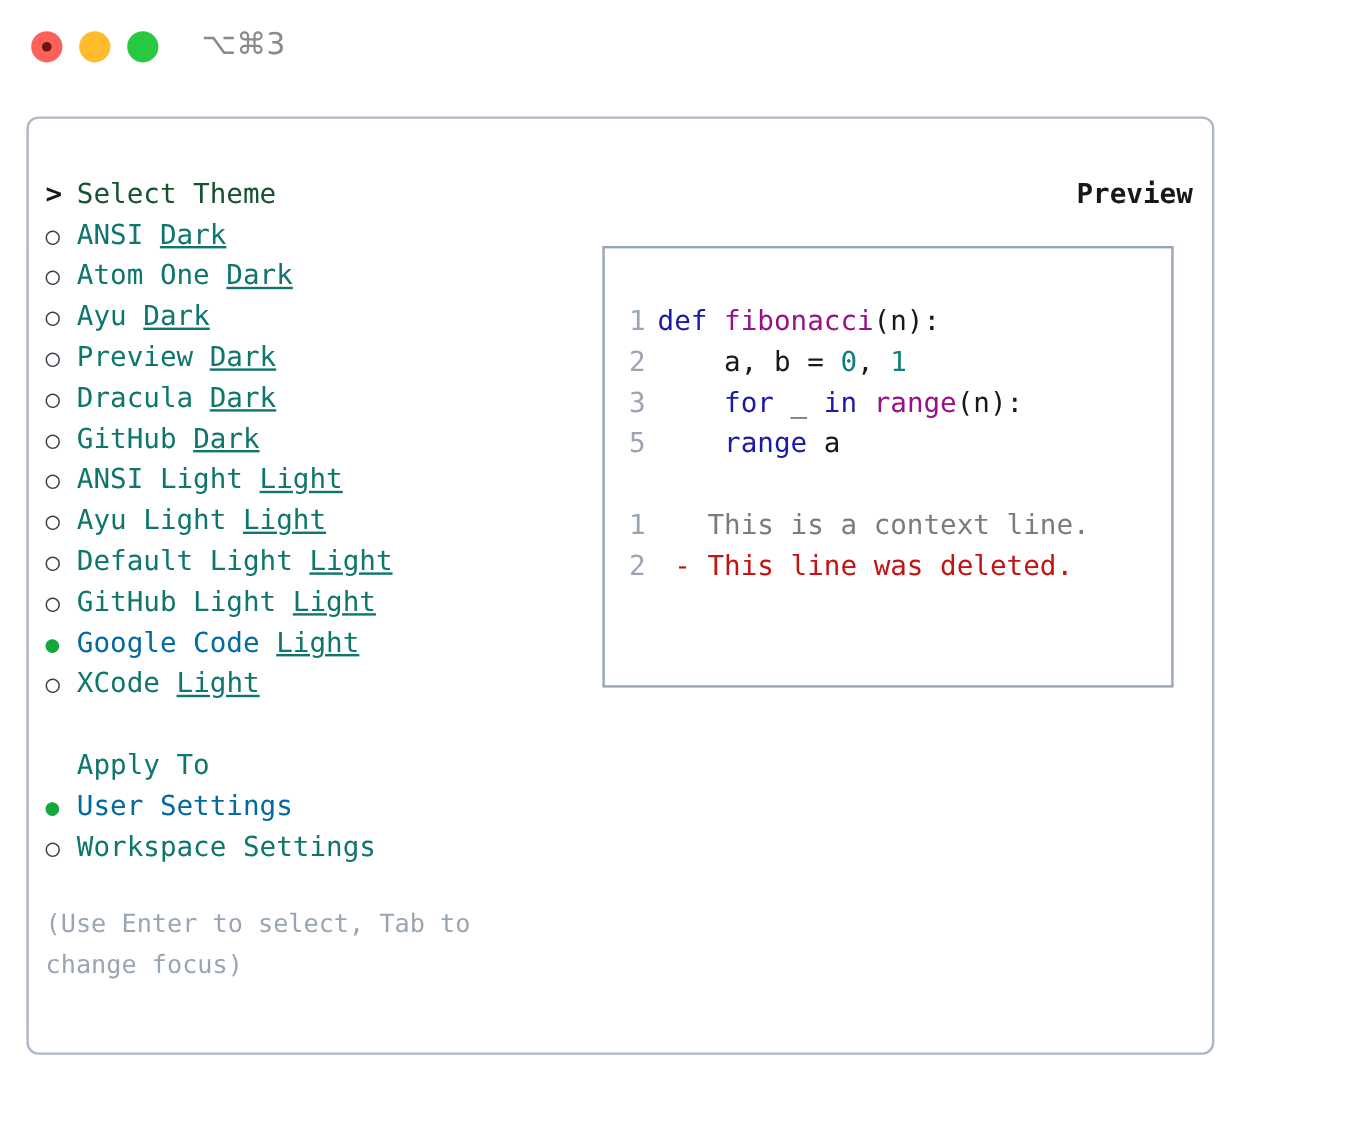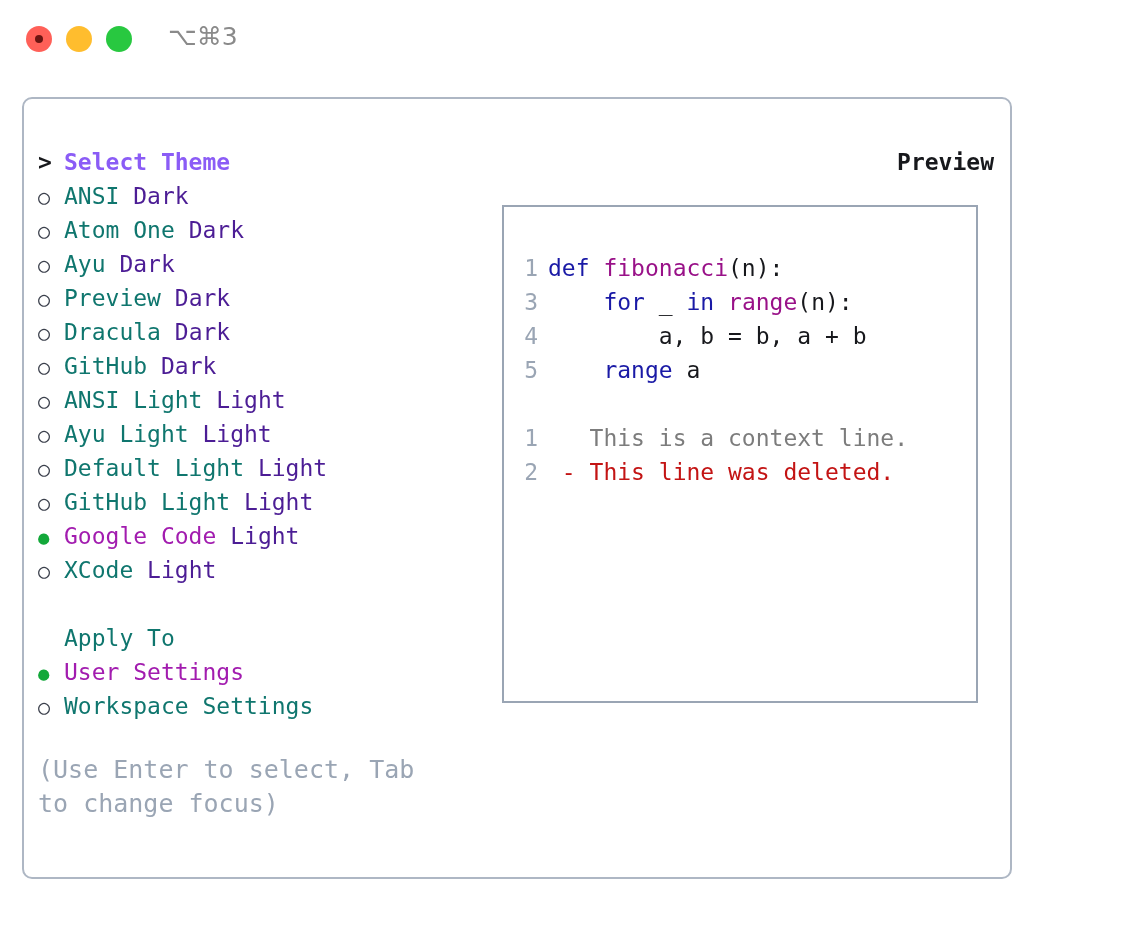--- a/index.html
+++ b/index.html
@@ -98,33 +98,33 @@
   .marker {
     display: inline-block;
     width: 26px;
     flex: 0 0 26px;
     color: #3a3f4b;
     font-size: 20px;
   }
   .marker.sel { color: #13a83a; font-size: 19px; }
   .marker.caret { color: #17181c; font-weight: bold; font-size: 23px; }
 
-  .section-head { font-weight: bold; color: #8b5cf6; }
+  .section-head { font-weight: normal; color: #14532d; }
   .section-head.unfocused { font-weight: normal; color: #0f766e; }
 
   .theme-name { color: #0f766e; }
-  .theme-name.selected { color: #a21caf; }
-  .cat { color: #4c1d95; }
+  .theme-name.selected { color: #0369a1; }
+  .cat { color: #0f766e; text-decoration: underline; }
   .cat-space { color: transparent; }
 
   .spacer { height: 34px; }
 
   .hint {
     margin-top: 26px;
-    font-size: 25px;
+    font-size: 21px;
     line-height: 34px;
     color: #9aa5b4;
     width: 400px;
   }
 
   
   .right-col {
     position: absolute;
     left: 478px;
     top: 50px;
@@ -133,21 +133,21 @@
   .preview-title {
     font-size: 23px;
     font-weight: bold;
     color: #17181c;
     height: 34px;
     text-align: right;
   }
   .preview-box {
     margin-top: 22px;
     width: 476px;
-    height: 498px;
+    height: 368px;
     border: 2px solid #9aa5b4;
     box-sizing: border-box;
     background: #ffffff;
     padding: 44px 0 0 20px;
   }
   .code-line {
     font-size: 23px;
     line-height: 34px;
     white-space: pre;
   }
@@ -218,22 +218,22 @@
         </div>
 
       <div class="hint">(Use Enter to select, Tab to change focus)</div>
     </div>
 
     <div class="right-col">
       <div class="preview-title">Preview</div>
       <div class="preview-box">
         <div id="code-block">
             <div class="code-line"><span class="ln">1</span><span class="kw">def </span><span class="fn">fibonacci</span><span class="plain">(n):</span></div>
+            <div class="code-line"><span class="ln">2</span><span class="plain">    a, b = </span><span class="num">0</span><span class="plain">, </span><span class="num">1</span></div>
             <div class="code-line"><span class="ln">3</span><span class="plain">    </span><span class="kw">for</span><span class="plain"> _ </span><span class="kw">in</span><span class="plain"> </span><span class="fn">range</span><span class="plain">(n):</span></div>
-            <div class="code-line"><span class="ln">4</span><span class="plain">        a, b = b, a + b</span></div>
             <div class="code-line"><span class="ln">5</span><span class="plain">    </span><span class="kw">range</span><span class="plain"> a</span></div>
           </div>
         <div class="gap"></div>
         <div id="diff-block">
             <div class="code-line"><span class="ln">1</span><span class="ctx">  </span><span class="ctx"> This is a context line.</span></div>
             <div class="code-line"><span class="ln">2</span><span class="del"> -</span><span class="del"> This line was deleted.</span></div>
           </div>
       </div>
     </div>
 

